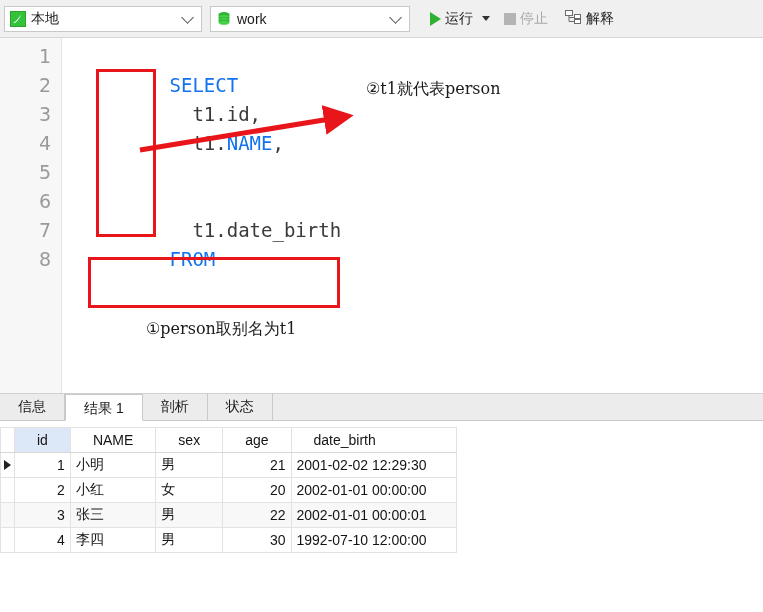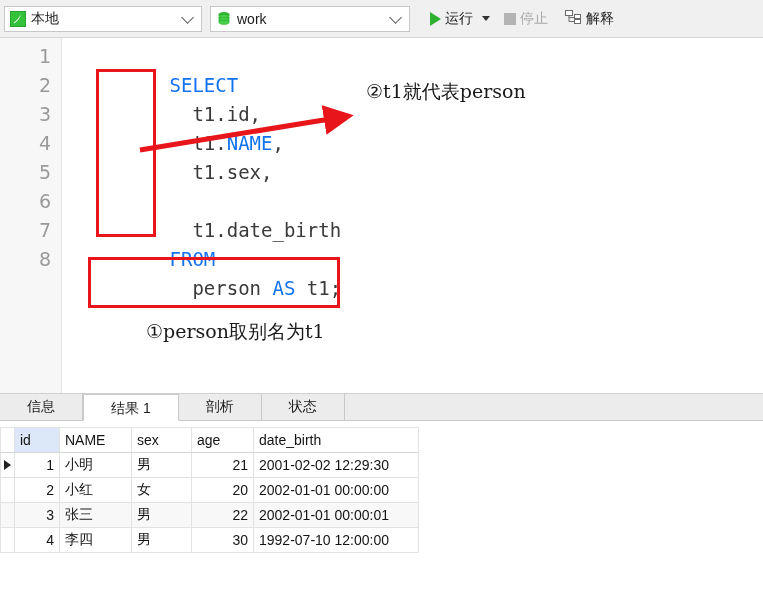--- a/index.html
+++ b/index.html
@@ -70,54 +70,54 @@
     line-height: 29px; color: #3a3a3a; white-space: pre;
   }
   .codearea .cl { position: absolute; left: 16px; height: 29px; }
   .kw { color: #1272f0; margin-top: 32px; }
   .pl { color: #3a3a3a; }
 
   
   .redbox { position: absolute; border: 3px solid #e8151a; }
   .anno {
     position: absolute; font-family: "DejaVu Serif", serif;
-    font-size: 19px; color: #1a1a1a; white-space: nowrap;
+    font-size: 16px; color: #1a1a1a; white-space: nowrap;
   }
   svg.arrow { position: absolute; left: 0; top: 0; overflow: visible; pointer-events: none; }
 
   
   .respanel {
     position: absolute; left: 0; top: 393px; width: 763px; height: 219px;
     background: #ffffff; border-top: 1px solid #d0d0d0;
   }
   .tabbar {
     position: absolute; left: 0; top: 0; width: 763px; height: 27px;
     background: #ececec; border-bottom: 1px solid #c9c9c9;
     display: flex; align-items: flex-end;
   }
   .tab {
-    height: 27px; line-height: 26px; padding: 0 27px;
+    height: 27px; line-height: 26px; padding: 0 18px;
     font-size: 14px; color: #1a1a1a; white-space: nowrap;
     border-right: 1px solid #c9c9c9;
   }
   .tab.active {
     background: #ffffff; border-top: 1px solid #c9c9c9;
     border-left: 1px solid #c9c9c9; border-bottom: 1px solid #ffffff;
     margin-bottom: -1px;
   }
 
   .grid {
     position: absolute; left: 0; top: 33px;
     font-size: 14px; color: #141414;
     border-collapse: collapse;
   }
   .grid td, .grid th { border: 1px solid #e2e2e2; padding: 0; height: 25px; }
   .grid th {
     background: #ffffff; font-weight: normal; text-align: left;
-    padding: 0 5px; color: #141414; border-bottom: 1px solid #d7d7d7;
+    padding: 0 22px; color: #141414; border-bottom: 1px solid #d7d7d7;
   }
   .grid th.idh { background: #dce8f7; }
   .grid td { padding: 0 5px; background: #ffffff; }
   .grid tr.alt td { background: #f8f8f8; }
   .grid td.num { text-align: right; }
   .grid .gutcell {
     width: 14px; padding: 0; background: #ffffff;
     border-right: 1px solid #e2e2e2; position: relative;
   }
   .grid tr.alt .gutcell { background: #f8f8f8; }
@@ -203,31 +203,25 @@
     <div class="codearea">
       <div class="cl" style="top:4px">
         <span class="kw">SELECT</span>
       </div>
       <div class="cl" style="top:33px">
         <span class="pl">  t1.id,</span>
       </div>
       <div class="cl" style="top:62px">
         <span class="pl">  t1.</span><span class="kw">NAME</span><span class="pl">,</span>
       </div>
-      <div class="cl" style="top:91px">
-        <span class="pl">  t1.sex,</span>
-      </div>
       <div class="cl" style="top:149px">
         <span class="pl">  t1.date_birth</span>
       </div>
       <div class="cl" style="top:178px">
         <span class="kw">FROM</span>
-      </div>
-      <div class="cl" style="top:207px">
-        <span class="pl">  person </span><span class="kw">AS</span><span class="pl"> t1;</span>
       </div>
     </div>
   </div>
 
   <div class="redbox" style="left:96px; top:69px; width:60px; height:168px;"></div>
   <div class="redbox" style="left:88px; top:257px; width:252px; height:51px;"></div>
 
   <svg class="arrow" width="763" height="612">
     <defs>
       <marker id="ah" markerWidth="6" markerHeight="6" refX="1.2" refY="3" orient="auto">

